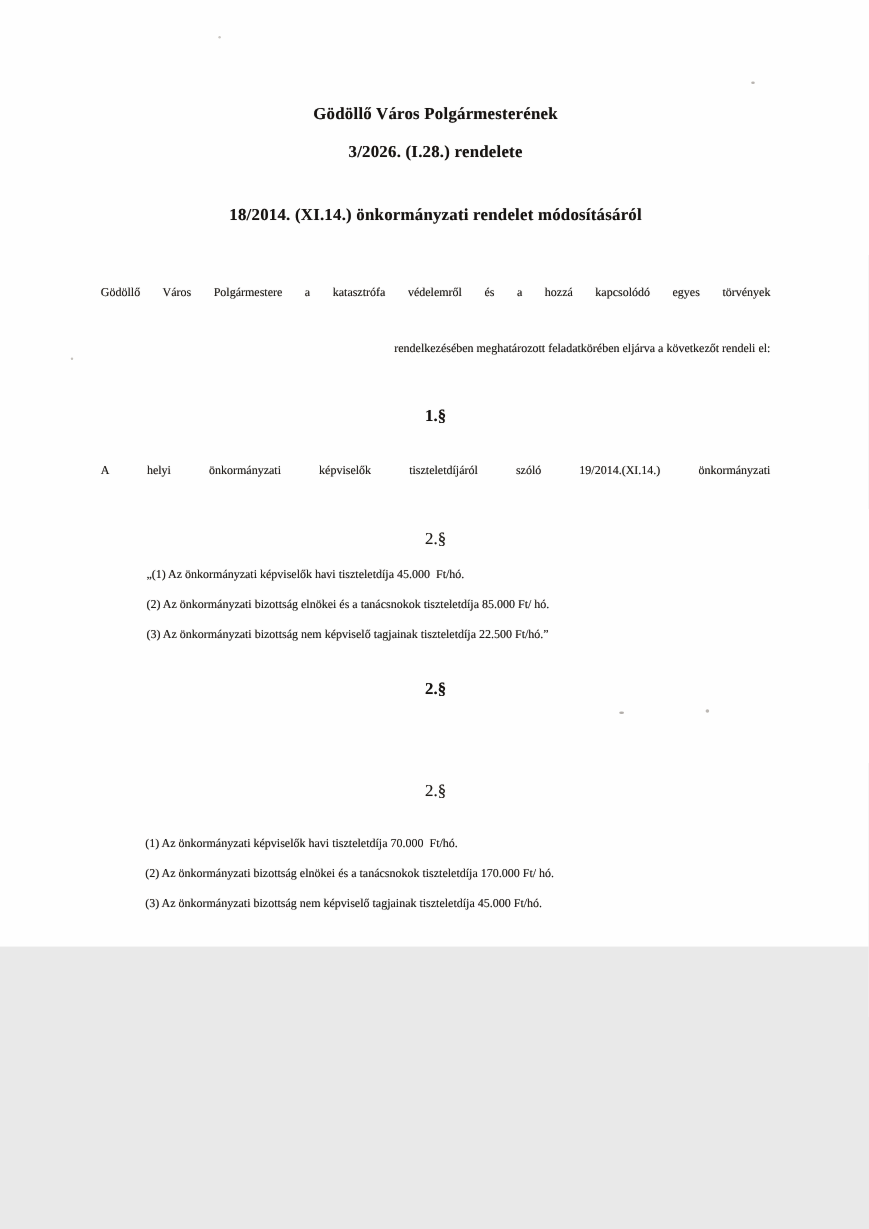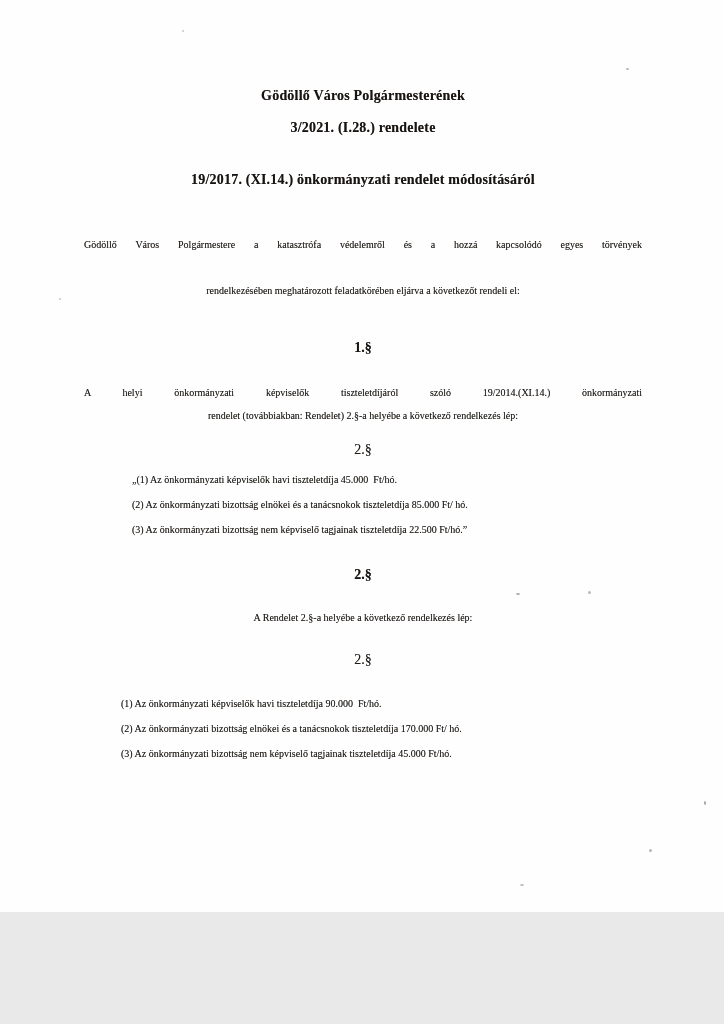--- a/index.html
+++ b/index.html
@@ -3,21 +3,21 @@
 <meta charset="utf-8">
 <style>
   html, body {
     margin: 0;
     padding: 0;
     background: #e9e9e9;
   }
   .page {
     position: relative;
     width: 724px;
-    height: 912px;
+    height: 789px;
     margin: 0 auto;
     background: #fefefe;
     overflow: hidden;
     font-family: "Liberation Serif", "DejaVu Serif", serif;
     color: #201d1a;
     text-shadow: 0 0 0.6px rgba(45, 40, 35, 0.55);
   }
   
   .line {
     position: absolute;
@@ -38,68 +38,66 @@
   }
   
   .jline {
     text-align: justify;
     text-align-last: justify;
     white-space: normal;
     word-spacing: -0.2px;
   }
   
   .lline {
-    text-align: center;
+    text-align: right;
   }
   
   .section-mark {
     text-align: center;
     font-size: 14px;
     white-space: normal;
   }
   .bold { font-weight: bold; color: #171412; }
   
   .item {
-    left: 132px;
+    left: 122px;
     width: 540px;
   }
   .item2 { left: 121px; }
   
   .speck {
     position: absolute;
     border-radius: 50%;
     pointer-events: none;
   }
 </style>
 </head>
 <body>
 
 <div class="page">
 
   <div class="line title-line" style="top:87px">Gödöllő Város Polgármesterének</div>
-  <div class="line title-line" style="top:119px">3/2021. (I.28.) rendelete</div>
-  <div class="line title-line" style="top:171px">19/2017. (XI.14.) önkormányzati rendelet módosításáról</div>
+  <div class="line title-line" style="top:119px">3/2026. (I.28.) rendelete</div>
+  <div class="line title-line" style="top:171px">18/2014. (XI.14.) önkormányzati rendelet módosításáról</div>
 
   <div class="line jline" style="top:236px">Gödöllő Város Polgármestere a katasztrófa védelemről és a hozzá kapcsolódó egyes törvények</div>
   <div class="line lline" style="top:282px">rendelkezésében meghatározott feladatkörében eljárva a következőt rendeli el:</div>
 
   <div class="line section-mark bold" style="top:339px">1.§</div>
   <div class="line jline" style="top:384px">A helyi önkormányzati képviselők tiszteletdíjáról szóló 19/2014.(XI.14.) önkormányzati</div>
-  <div class="line lline" style="top:407px">rendelet (továbbiakban: Rendelet) 2.§-a helyébe a következő rendelkezés lép:</div>
 
   <div class="line section-mark" style="top:441px">2.§</div>
   <div class="line item" style="top:471px">„(1) Az önkormányzati képviselők havi tiszteletdíja 45.000  Ft/hó.</div>
   <div class="line item" style="top:496px">(2) Az önkormányzati bizottság elnökei és a tanácsnokok tiszteletdíja 85.000 Ft/ hó.</div>
   <div class="line item" style="top:521px">(3) Az önkormányzati bizottság nem képviselő tagjainak tiszteletdíja 22.500 Ft/hó.”</div>
 
   <div class="line section-mark bold" style="top:566px">2.§</div>
-  <div class="line lline" style="top:609px">A Rendelet 2.§-a helyébe a következő rendelkezés lép:</div>
 
   <div class="line section-mark" style="top:651px">2.§</div>
-  <div class="line item item2" style="top:695px">(1) Az önkormányzati képviselők havi tiszteletdíja 90.000  Ft/hó.</div>
+  <div class="line item item2" style="top:695px">(1) Az önkormányzati képviselők havi tiszteletdíja 70.000  Ft/hó.</div>
   <div class="line item item2" style="top:720px">(2) Az önkormányzati bizottság elnökei és a tanácsnokok tiszteletdíja 170.000 Ft/ hó.</div>
   <div class="line item item2" style="top:745px">(3) Az önkormányzati bizottság nem képviselő tagjainak tiszteletdíja 45.000 Ft/hó.</div>
 
   <div class="speck" style="left:626px;top:68px;width:3px;height:2px;background:#b8b4b0"></div>
   <div class="speck" style="left:182px;top:30px;width:2px;height:2px;background:#cac6c2"></div>
   <div class="speck" style="left:59px;top:298px;width:2px;height:2px;background:#c6c2be"></div>
   <div class="speck" style="left:516px;top:593px;width:4px;height:2px;background:#b2aeaa"></div>
   <div class="speck" style="left:588px;top:591px;width:3px;height:3px;background:#bcb8b4"></div>
   <div class="speck" style="left:704px;top:801px;width:2px;height:4px;background:#a8a4a0"></div>
   <div class="speck" style="left:649px;top:849px;width:3px;height:3px;background:#bab6b2"></div>

